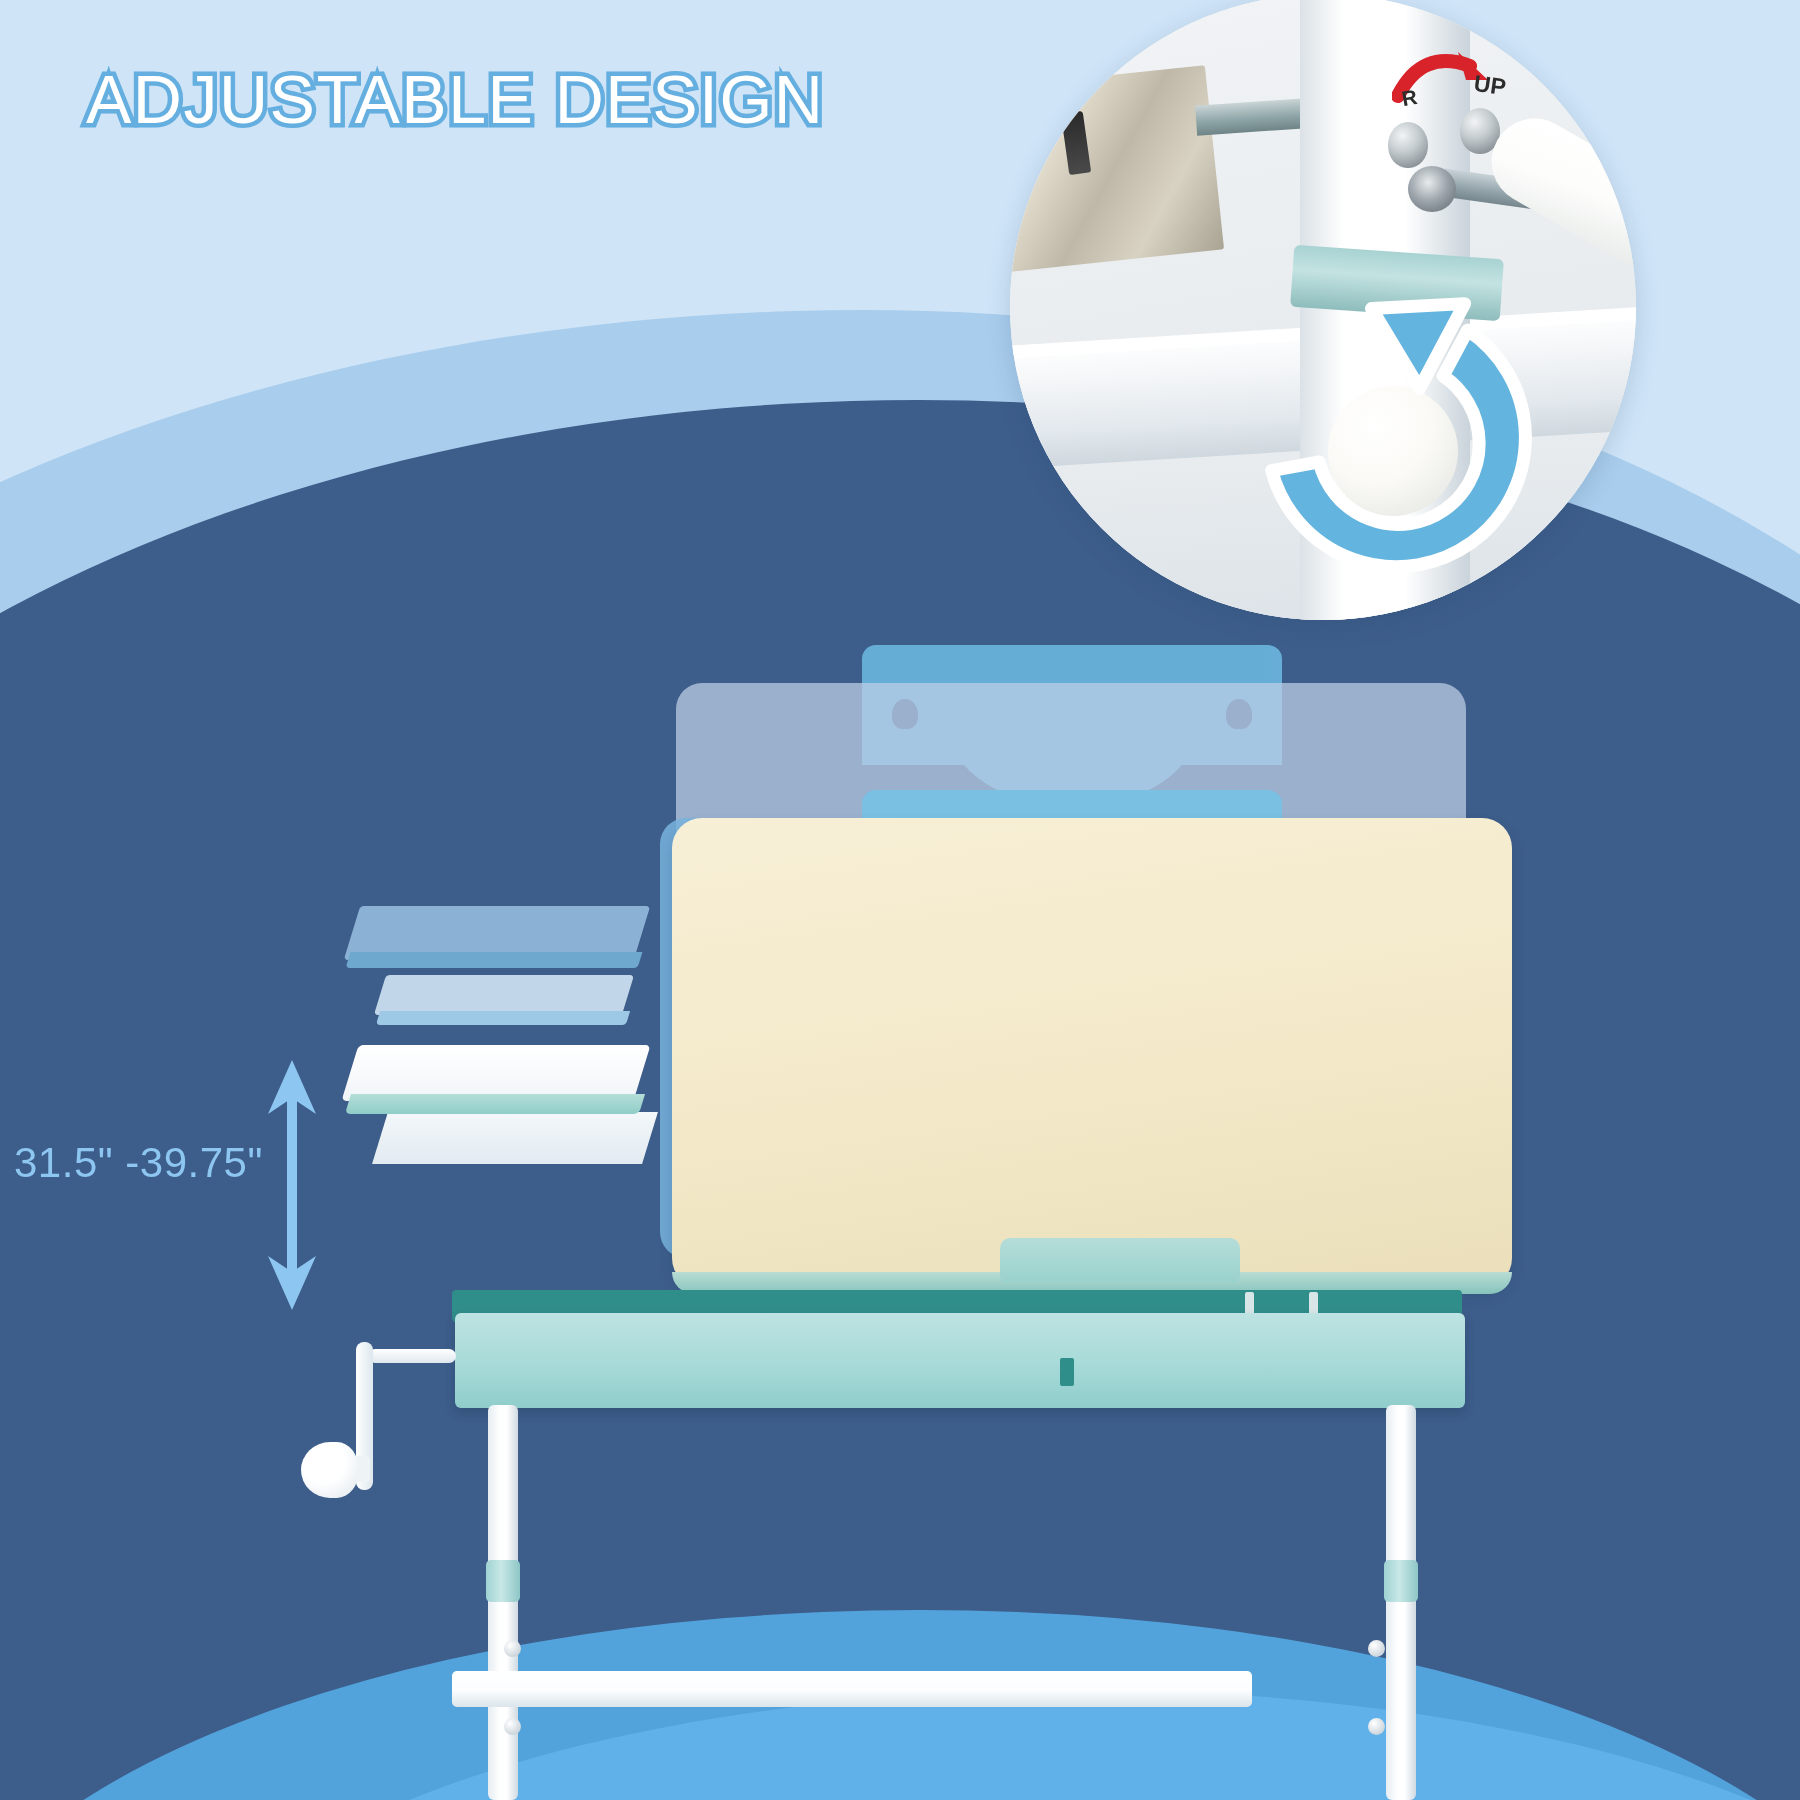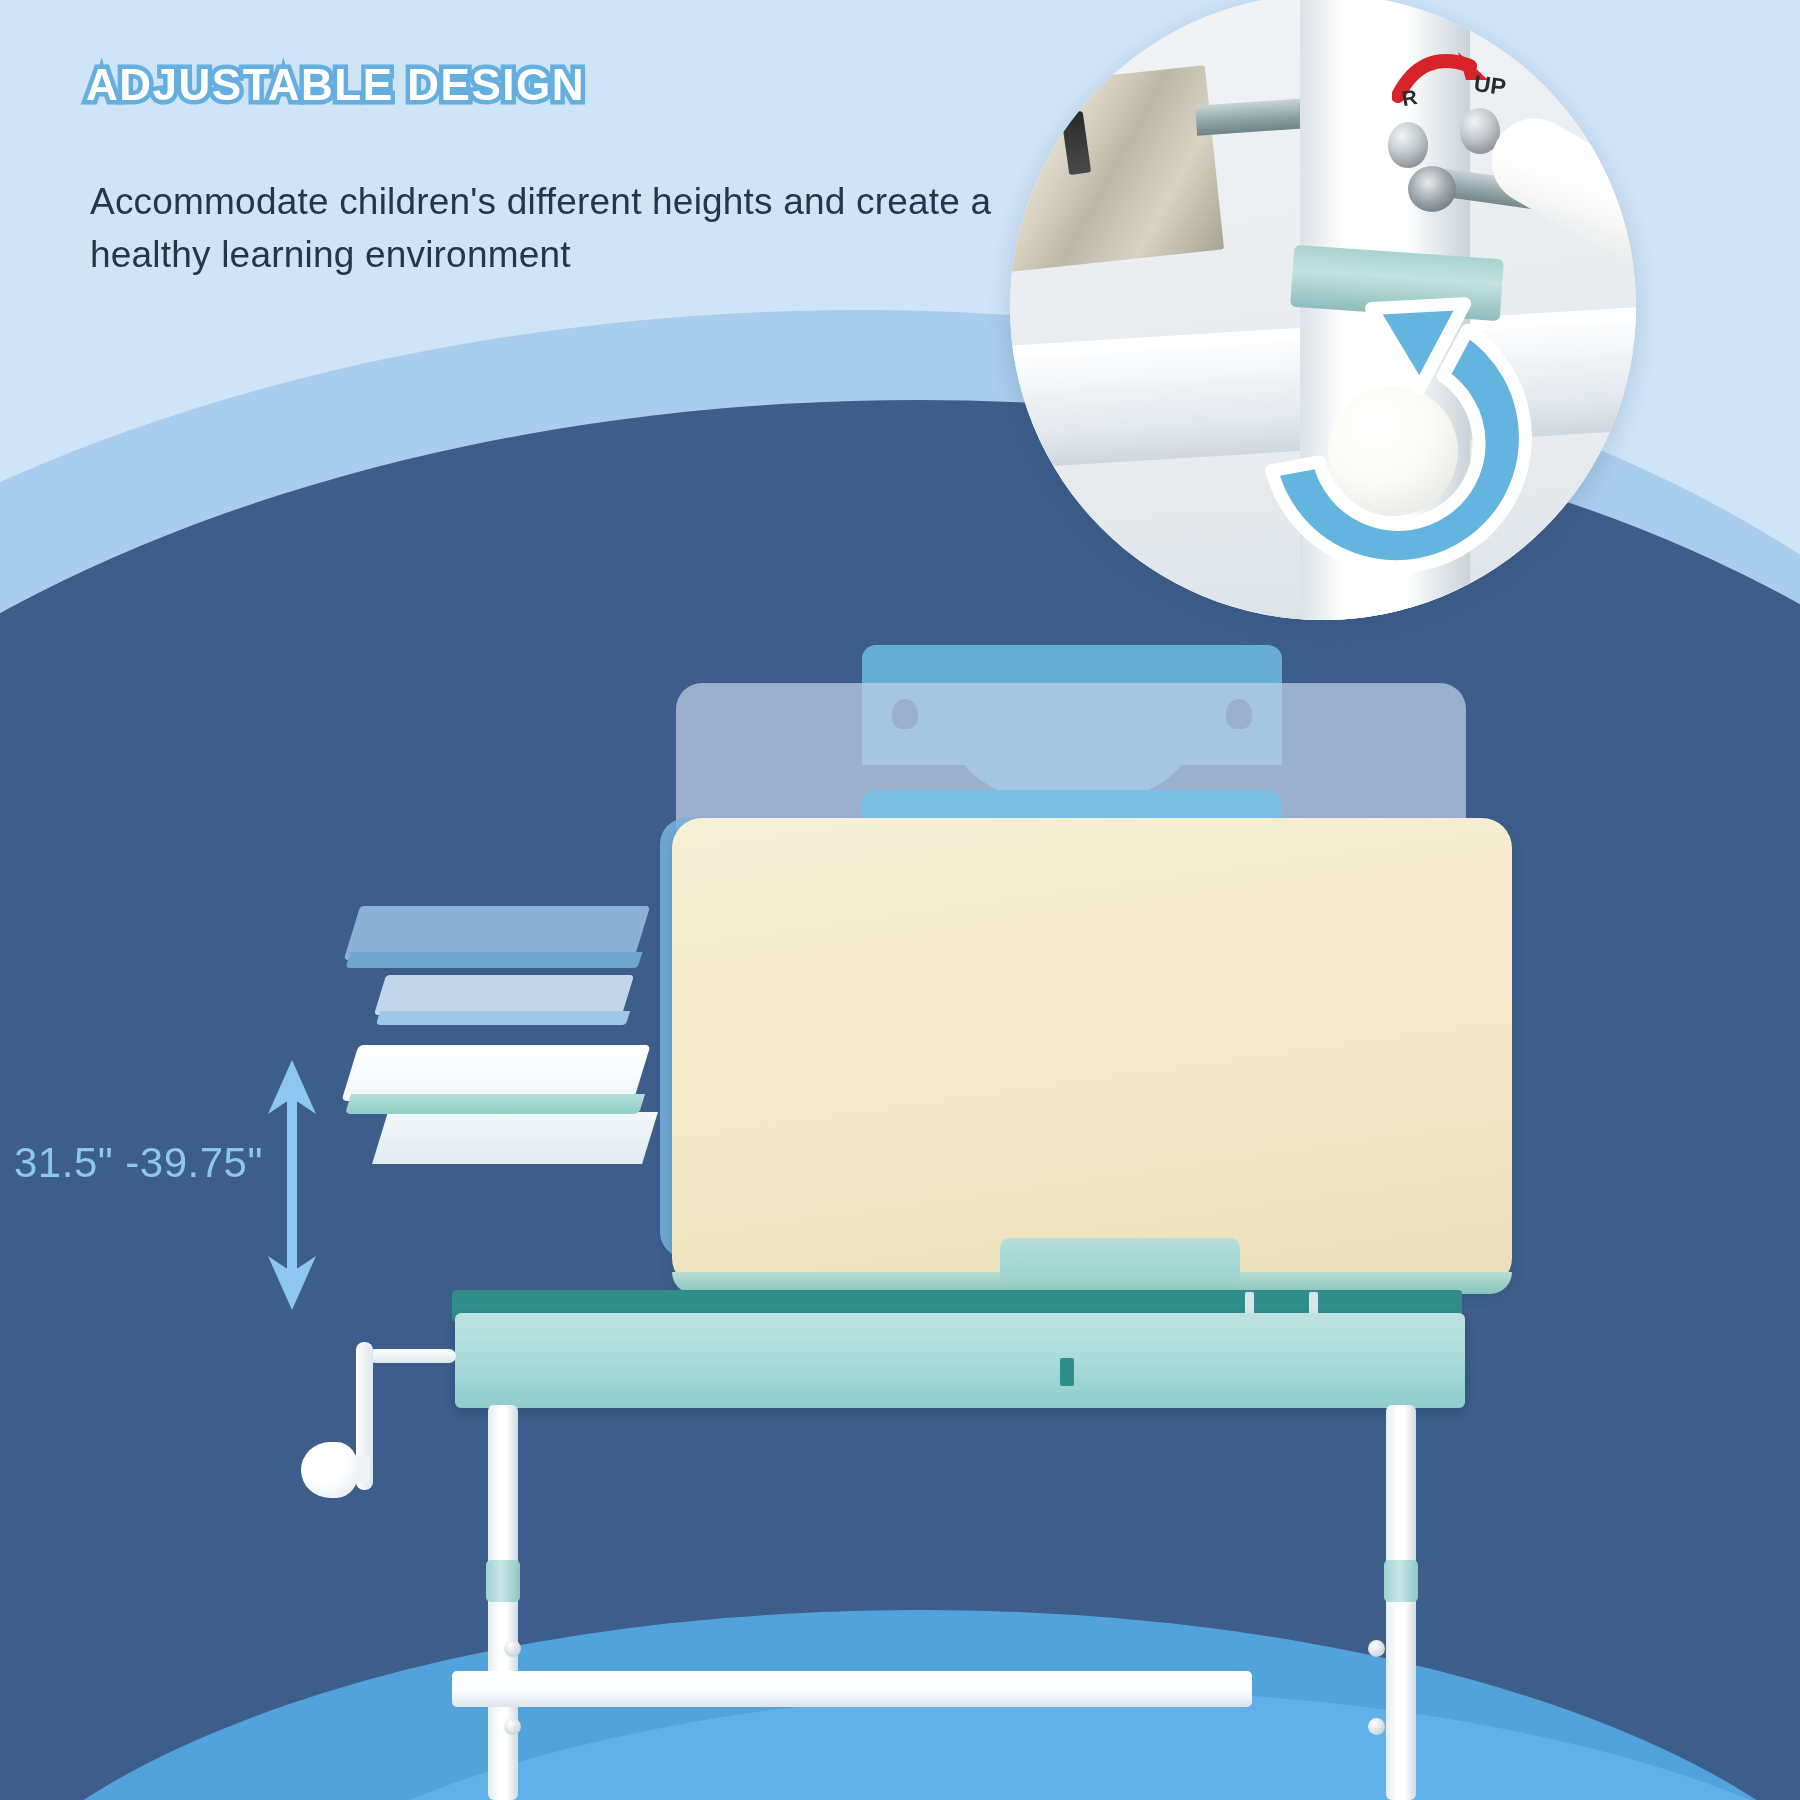--- a/index.html
+++ b/index.html
@@ -51,22 +51,22 @@
     width: 1800px; height: 600px;
     background: #62b3ea;
     border-radius: 50% 50% 0 0 / 55% 55% 0 0;
     opacity: .9;
   }
 
   
   .headline {
     position: absolute;
     left: 86px; top: 60px;
-    font-size: 44px;
-    font-weight: 700;
+    font-size: 68px;
+    font-weight: 400;
     letter-spacing: 1.5px;
     color: #ffffff;
     -webkit-text-stroke: 9px #64aee0;
     paint-order: stroke fill;
     white-space: nowrap;
   }
   .subline {
     position: absolute;
     left: 90px; top: 176px;
     width: 930px;
@@ -435,21 +435,20 @@
 
 <div id="stage">
 
   <div class="bg-base"></div>
   <div class="bg-mid-arc"></div>
   <div class="bg-dark-arc"></div>
   <div class="bg-bottom-glow"></div>
   <div class="bg-bottom-glow2"></div>
 
   <div class="headline">ADJUSTABLE DESIGN</div>
-  <div class="subline">Accommodate children's different heights and create a healthy learning environment</div>
 
   <div class="deskwrap">
 
     <div class="ghost-back-hi">
       <div class="notch"></div>
       <div class="keyhole" style="left:30px; top:54px;"></div>
       <div class="keyhole" style="right:30px; top:54px;"></div>
     </div>
     <div class="ghost-top-hi"></div>
 

